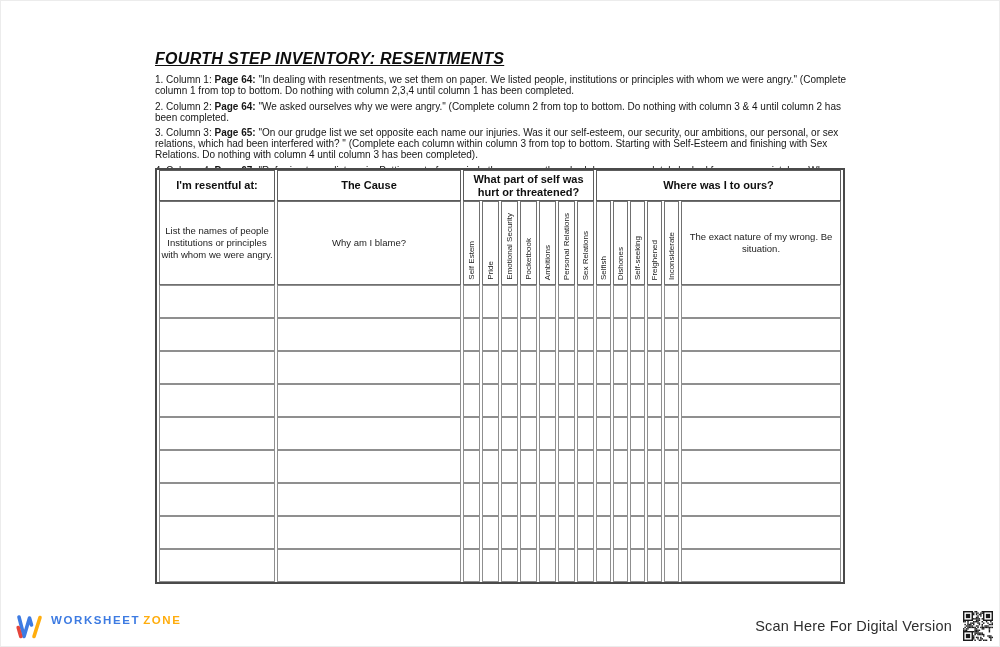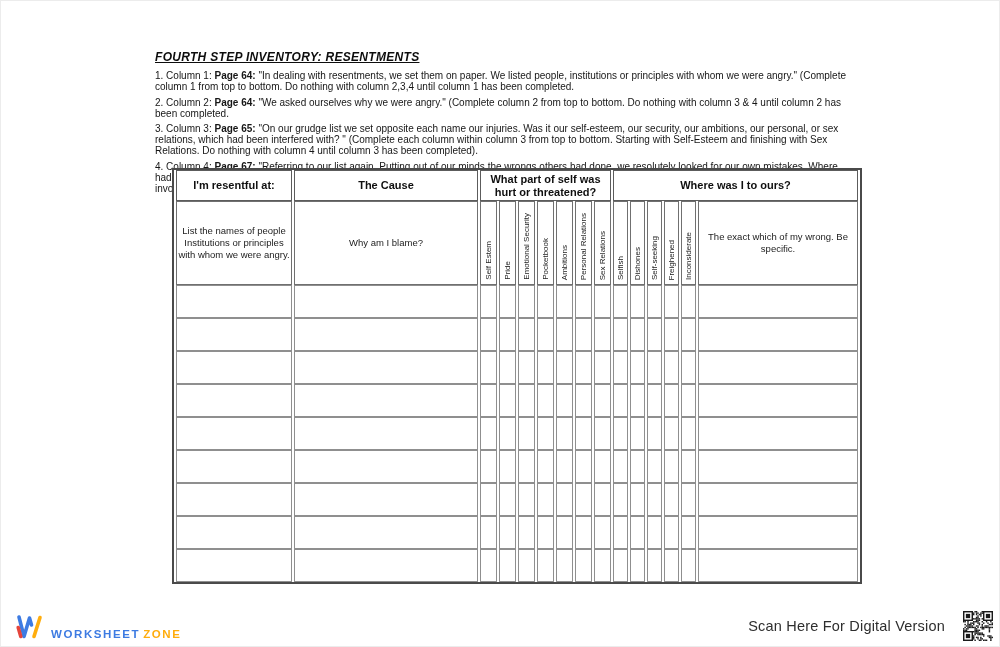--- a/index.html
+++ b/index.html
@@ -2,48 +2,48 @@
 <html><head>
 <meta charset="utf-8">
 <title></title>
 <style>
   html,body { margin:0; padding:0; background:#ffffff; }
   body { width:1000px; height:647px; font-family:"Liberation Sans", sans-serif; color:#111; }
   .sheet { position:relative; width:1000px; height:647px; background:#fff; box-shadow: inset 0 0 0 1px #ececec; overflow:hidden; }
 
   
   .doc { position:absolute; left:155px; top:50px; width:692px; }
-  .title { margin:0 0 6px 0; font-size:12px; font-weight:bold; font-style:italic;
+  .title { margin:0 0 6px 0; font-size:16px; font-weight:bold; font-style:italic;
            text-decoration:underline; letter-spacing:0.3px; color:#0d0d0d; }
   .subtitle { margin:0 0 14px 0; font-size:10px; font-style:italic; color:#1a1a1a; }
   .instr { font-size:10px; line-height:11px; margin-bottom:4.5px; color:#161616; }
   .instr b { font-weight:bold; }
 
   
-  .tblwrap { position:absolute; left:172px; top:168px; }
+  .tblwrap { position:absolute; left:155px; top:168px; }
   table.inv { border-collapse:separate; border-spacing:2px 0; table-layout:fixed;
               width:690px; border:2px solid #4a4a4a; background:#fff; }
   table.inv th, table.inv td { border:1px solid #8f8f8f; box-sizing:border-box; padding:0; background:#fff; }
   table.inv thead th { border-color:#5c5c5c; height:31px; font-size:11px; font-weight:bold;
                        text-align:center; vertical-align:middle; line-height:12.5px; color:#0f0f0f; padding:0 4px; }
   tr.subrow td { height:84px; border-color:#707070; }
   td.sub { font-size:9.5px; line-height:12px; text-align:center; vertical-align:middle; padding:0 9px; color:#1c1c1c; }
   td.vcell { vertical-align:bottom; text-align:center; padding-bottom:4px; }
   .vtext { display:inline-block; writing-mode:vertical-rl; transform:rotate(180deg);
            font-size:8px; line-height:9px; white-space:nowrap; color:#1c1c1c; }
   tbody.fill td { height:33px; border-color:#8f8f8f; }
 
   
-  .brand { position:absolute; left:14px; bottom:7px; display:flex; align-items:flex-end; }
+  .brand { position:absolute; left:14px; bottom:7px; display:flex; align-items:flex-start; }
   .brand svg { display:block; margin-right:7px; }
   .brand-name { font-size:11.5px; font-weight:bold; letter-spacing:1.6px; white-space:nowrap; }
   .brand-word1 { color:#3D7BE2; }
   .brand-word2 { color:#FFAD0D; margin-left:3px; }
   .scan { position:absolute; right:7px; bottom:6px; display:flex; align-items:center; }
-  .scan-text { font-size:14.5px; color:#2e2e2e; letter-spacing:0.2px; margin-right:18px; }
+  .scan-text { font-size:14.5px; color:#2e2e2e; letter-spacing:0.2px; margin-right:11px; }
   .qr { display:block; }
 </style>
 </head>
 <body>
 
 <div class="sheet">
 
   <div class="doc">
     <h1 class="title">FOURTH STEP INVENTORY: RESENTMENTS</h1>
 
@@ -103,21 +103,21 @@
           <td class="vcell"><span class="vtext">Emotional Security</span></td>
           <td class="vcell"><span class="vtext">Pocketbook</span></td>
           <td class="vcell"><span class="vtext">Ambitions</span></td>
           <td class="vcell"><span class="vtext">Personal Relations</span></td>
           <td class="vcell"><span class="vtext">Sex Relations</span></td>
           <td class="vcell"><span class="vtext">Selfish</span></td>
           <td class="vcell"><span class="vtext">Dishones</span></td>
           <td class="vcell"><span class="vtext">Self-seeking</span></td>
           <td class="vcell"><span class="vtext">Freighened</span></td>
           <td class="vcell"><span class="vtext">Inconsiderate</span></td>
-          <td class="sub">The exact which of my wrong. Be specific.</td>
+          <td class="sub">The exact nature of my wrong. Be situation.</td>
         </tr>
       </thead>
       <tbody class="fill">
           <tr>
             <td></td>
             <td></td>
             <td></td>
             <td></td>
             <td></td>
             <td></td>

